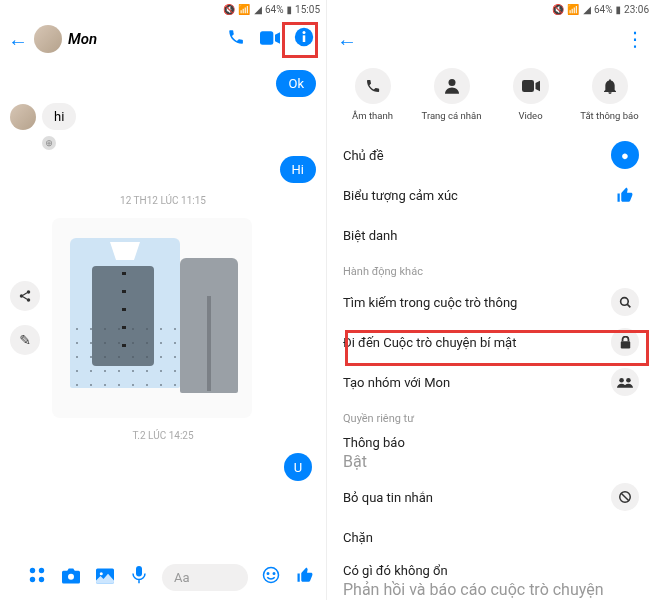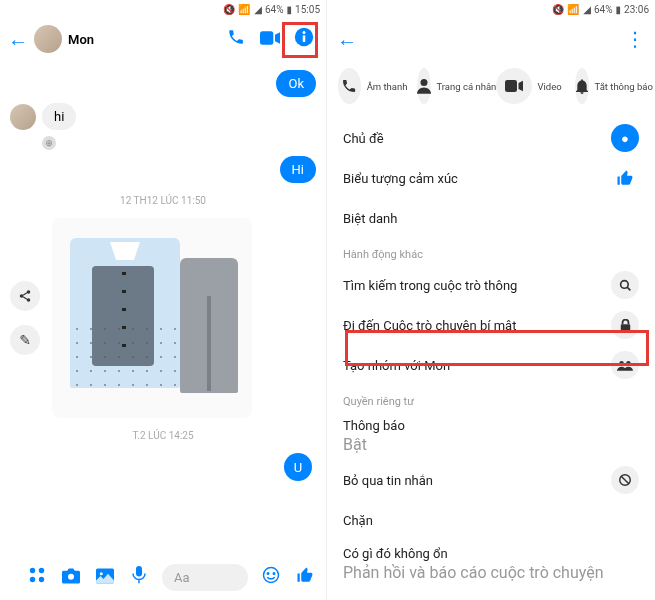--- a/index.html
+++ b/index.html
@@ -7,21 +7,21 @@
   .screen { position: relative; background: #fff; overflow: hidden; }
   .screen.left { width: 327px; border-right: 1px solid #eee; }
   .screen.right { width: 328px; }
 
   .statusbar { height: 18px; display: flex; justify-content: flex-end; align-items: center; gap: 3px; padding: 2px 6px; font-size: 10px; color: #555; }
   .statusbar .ico { display: inline-block; }
 
   .header { display: flex; align-items: center; height: 42px; padding: 0 8px; gap: 6px; }
   .header .back { color: #0084ff; font-size: 20px; }
   .avatar-sm { width: 28px; height: 28px; border-radius: 50%; background: linear-gradient(135deg,#d7c6b5,#b5a28c); }
-  .hname { font-weight: 600; font-size: 13px; flex: 1; }
+  .hname { font-weight: 600; font-size: 15px; flex: 1; font-style: italic; }
   .header .hicon { color: #0084ff; width: 28px; text-align: center; font-size: 16px; }
 
   .highlight-box { position: absolute; border: 3px solid #e53935; pointer-events: none; }
   .hl-info { top: 22px; left: 282px; width: 36px; height: 36px; }
   .hl-secret { top: 330px; left: 345px; width: 304px; height: 36px; }
 
   .chat { padding: 4px 10px; }
   .msg-row { display: flex; margin: 6px 0; align-items: flex-end; }
   .msg-row.out { justify-content: flex-end; }
   .bubble { padding: 6px 12px; border-radius: 16px; font-size: 13px; max-width: 200px; }
@@ -47,21 +47,21 @@
   .composer { position: absolute; bottom: 0; left: 16px; right: 0; height: 46px; display: flex; align-items: center; gap: 12px; padding: 0 10px; background: #fff; }
   .composer .cicon { color: #0084ff; font-size: 18px; width: 22px; text-align: center; }
   .composer .input { flex: 1; background: #f1f0f0; border-radius: 18px; padding: 6px 12px; color: #999; font-size: 13px; }
 
   
   .right .header2 { display: flex; align-items: center; height: 42px; padding: 0 10px; justify-content: space-between; }
   .right .header2 .back { color: #0084ff; font-size: 20px; }
   .right .dots { color: #0084ff; font-size: 20px; }
 
   .action-row { display: flex; justify-content: space-around; padding: 8px 6px 14px; }
-  .action { display: flex; flex-direction: row; align-items: center; gap: 6px; width: 70px; }
+  .action { display: flex; flex-direction: column; align-items: center; gap: 6px; width: 70px; }
   .action .aicn { width: 36px; height: 36px; border-radius: 50%; background: #f1f0f0; display: flex; align-items: center; justify-content: center; font-size: 16px; color: #333; }
   .action .albl { font-size: 9.5px; color: #444; text-align: center; white-space: nowrap; }
 
   .menu { padding: 0 16px; }
   .menu-item { display: flex; align-items: center; justify-content: space-between; min-height: 40px; padding: 6px 0; }
   .menu-item .mlbl { font-size: 13px; color: #222; }
   .menu-item .sub { font-size: 16px; color: #999; margin-top: 2px; }
   .menu-item .micon { width: 28px; height: 28px; border-radius: 50%; background: #f1f0f0; display: flex; align-items: center; justify-content: center; font-size: 13px; color: #333; }
   .micon.blue { background: #0084ff; color: #fff; }
   .micon.like { background: transparent; color: #0084ff; font-size: 18px; }
@@ -109,21 +109,21 @@
         <div class="bubble out">Ok</div>
       </div>
     <div class="msg-row">
       <div class="avatar-xs"></div>
       <div class="bubble in">hi</div>
     </div>
     <div class="seen">⊕</div>
     <div class="msg-row out">
         <div class="bubble out">Hi</div>
       </div>
-    <div class="timestamp">12 TH12 LÚC 11:50</div>
+    <div class="timestamp">12 TH12 LÚC 11:15</div>
 
     <div class="image-msg">
       <div class="side-icons">
         <div class="circ-btn">
           <svg width="14" height="14" viewBox="0 0 24 24" fill="#333">
               <circle cx="18" cy="5" r="3"></circle>
               <circle cx="6" cy="12" r="3"></circle>
               <circle cx="18" cy="19" r="3"></circle>
               <path d="M8.6 10.6L15.4 6.4M8.6 13.4l6.8 4.2" stroke="#333" stroke-width="2"></path>
             </svg>

